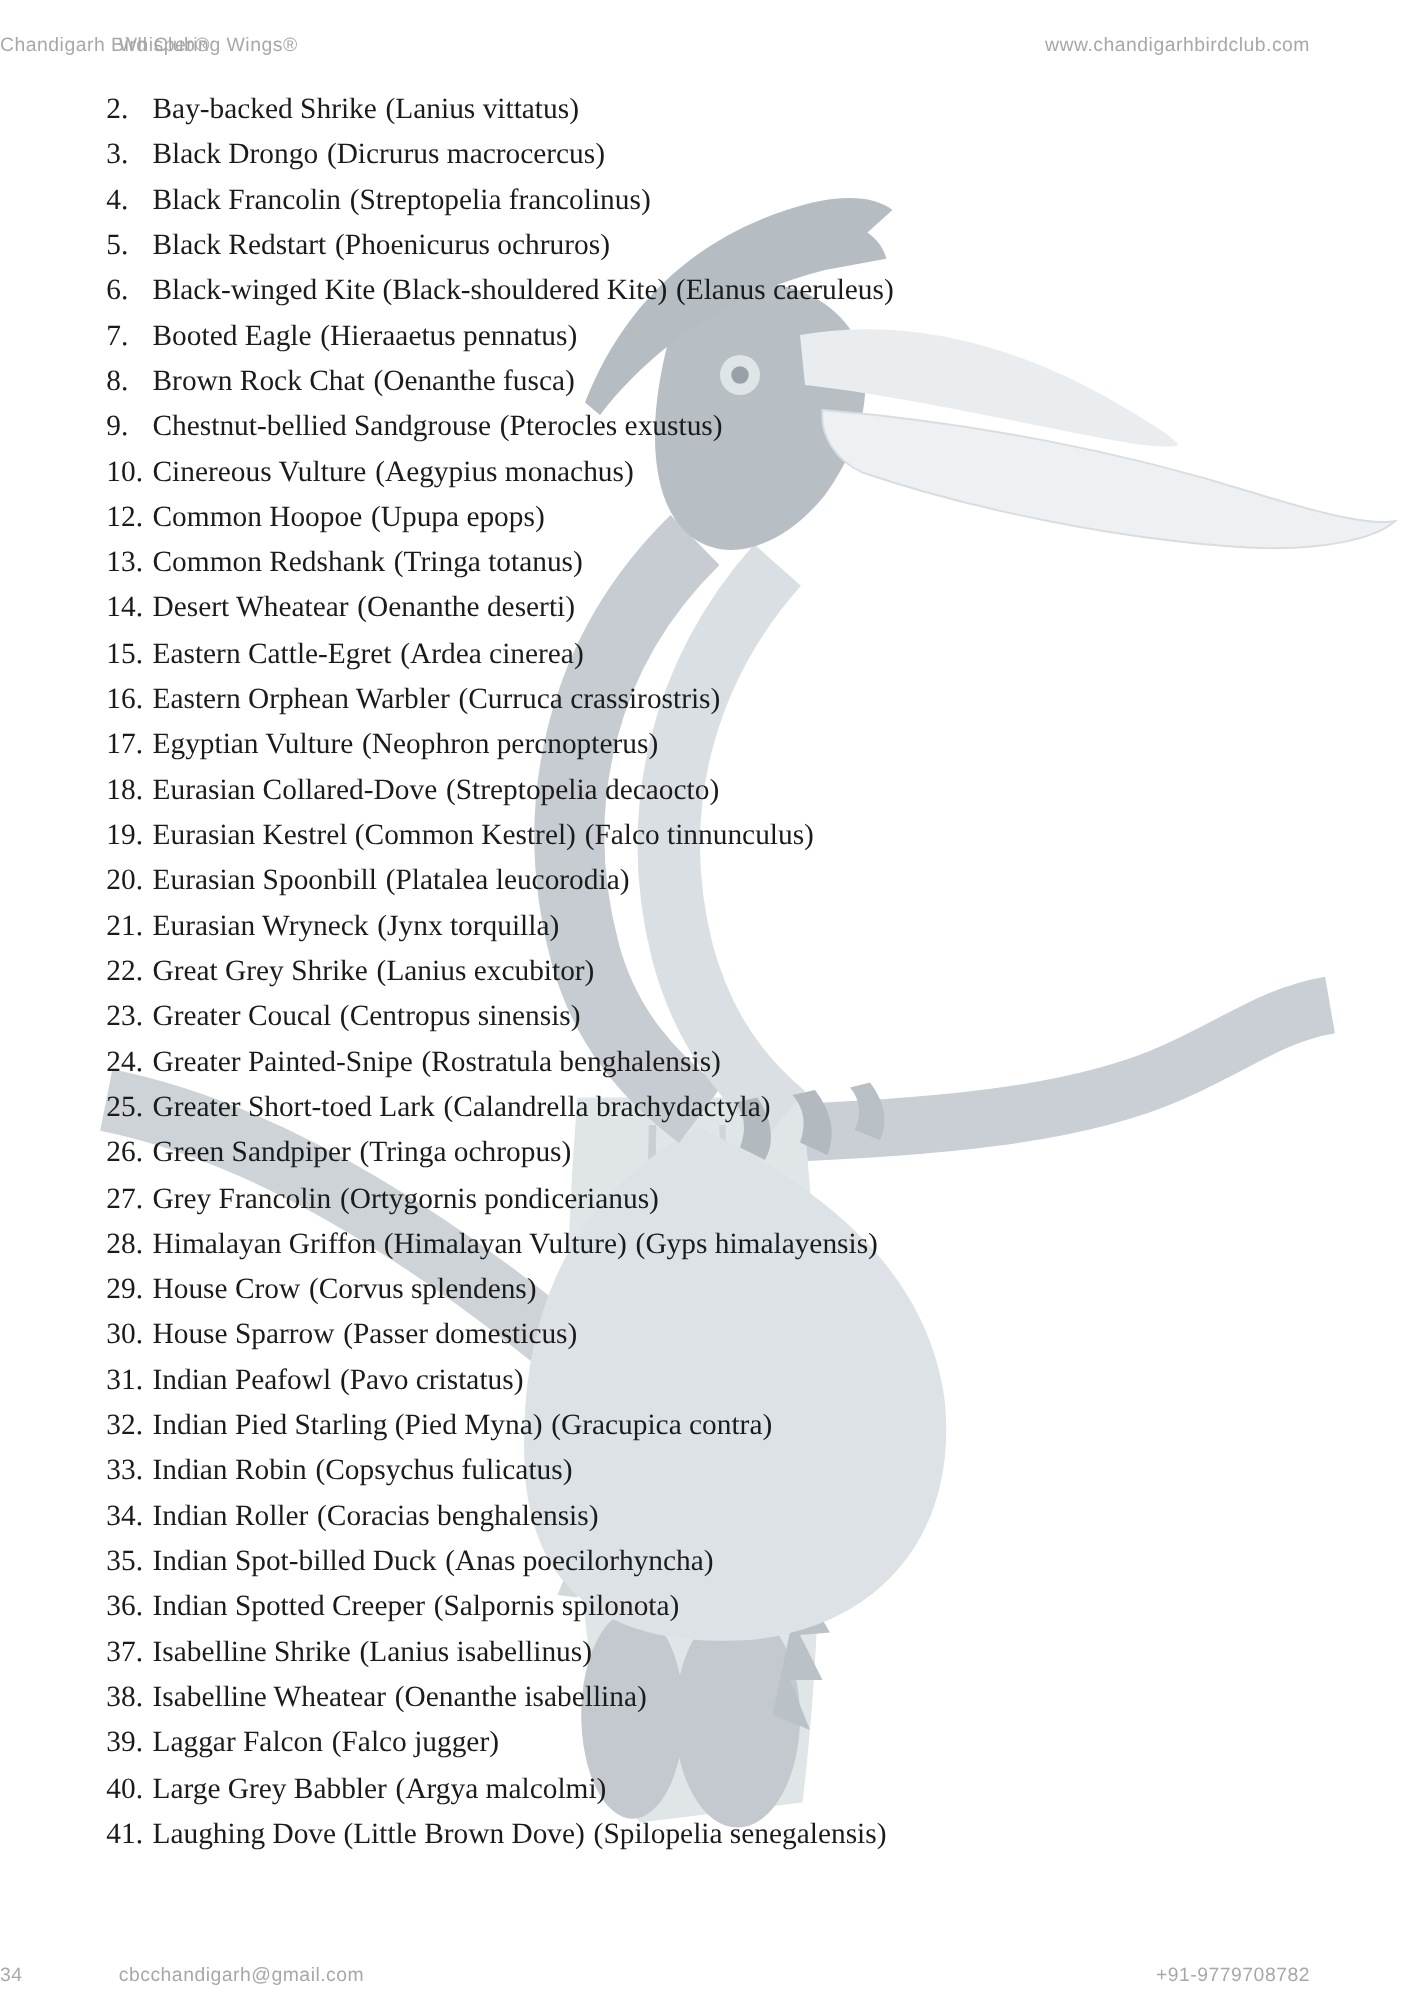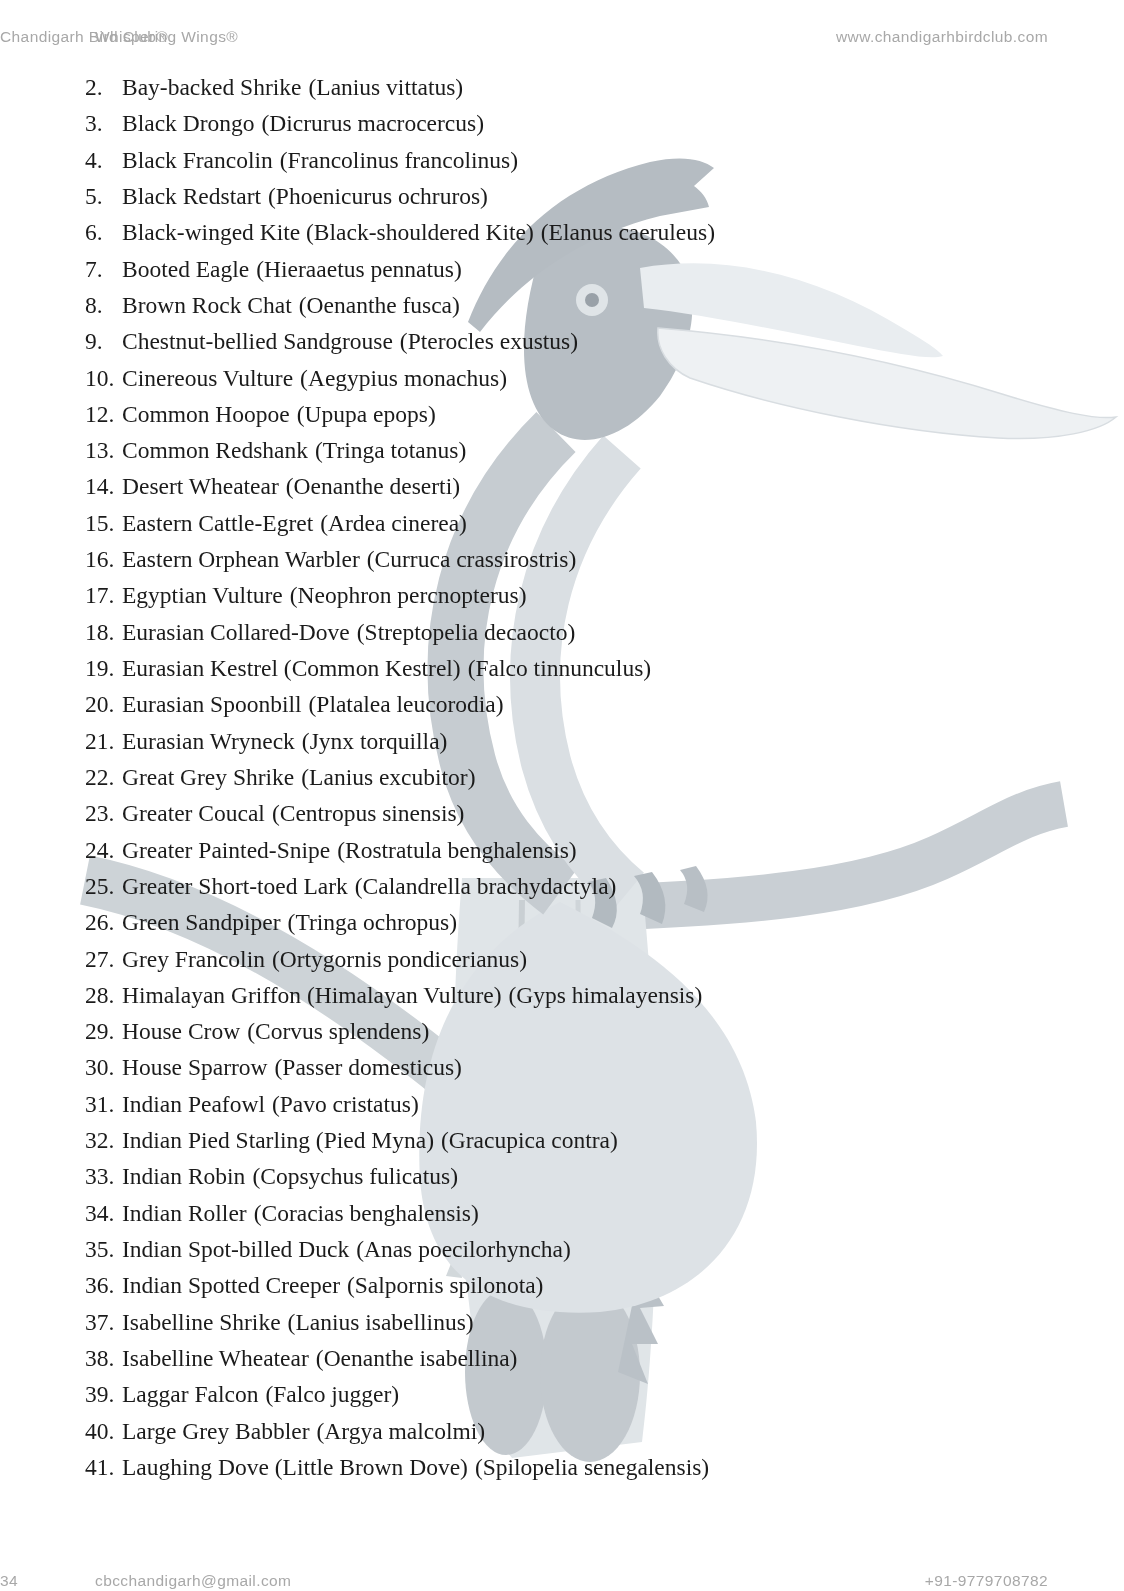--- a/index.html
+++ b/index.html
@@ -91,21 +91,21 @@
   <div class="list">
     <div class="row">
       <span class="num">2.</span><span class="txt"><span class="common">Bay-backed Shrike</span><span class="sci">(Lanius vittatus)</span></span>
     </div>
 
     <div class="row">
       <span class="num">3.</span><span class="txt"><span class="common">Black Drongo</span><span class="sci">(Dicrurus macrocercus)</span></span>
     </div>
 
     <div class="row">
-      <span class="num">4.</span><span class="txt"><span class="common">Black Francolin</span><span class="sci">(Francolinus francolinus)</span></span>
+      <span class="num">4.</span><span class="txt"><span class="common">Black Francolin</span><span class="sci">(Streptopelia francolinus)</span></span>
     </div>
 
     <div class="row">
       <span class="num">5.</span><span class="txt"><span class="common">Black Redstart</span><span class="sci">(Phoenicurus ochruros)</span></span>
     </div>
 
     <div class="row">
       <span class="num">6.</span><span class="txt"><span class="common">Black-winged Kite (Black-shouldered Kite)</span><span class="sci">(Elanus caeruleus)</span></span>
     </div>
 

